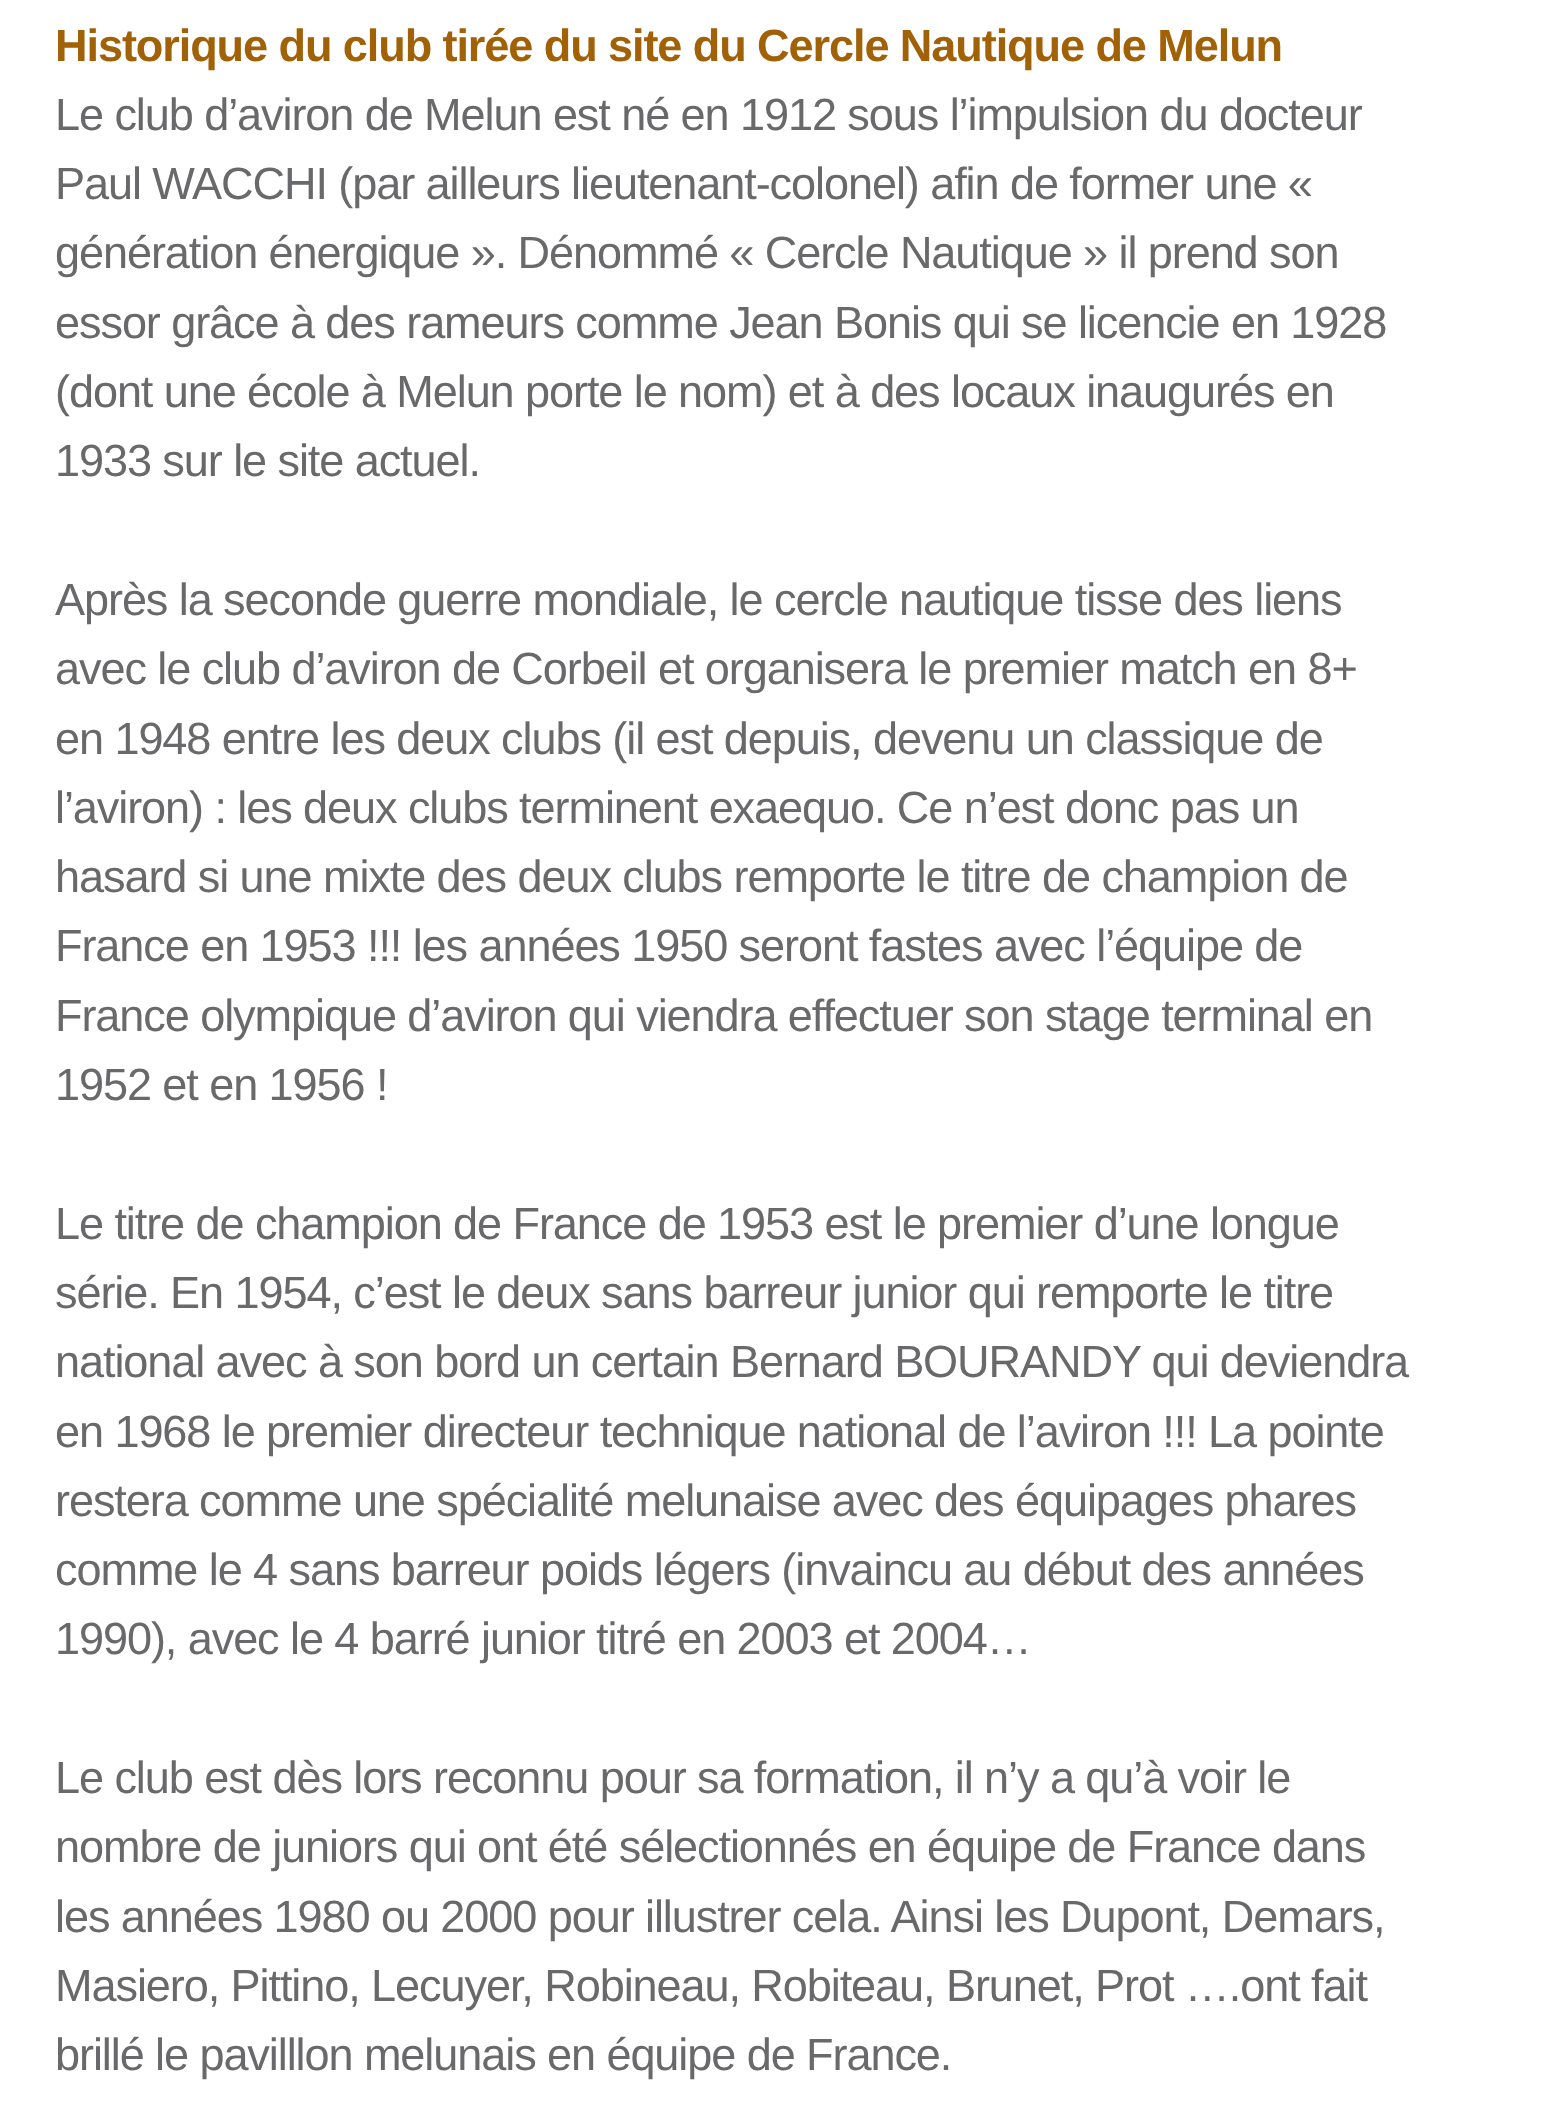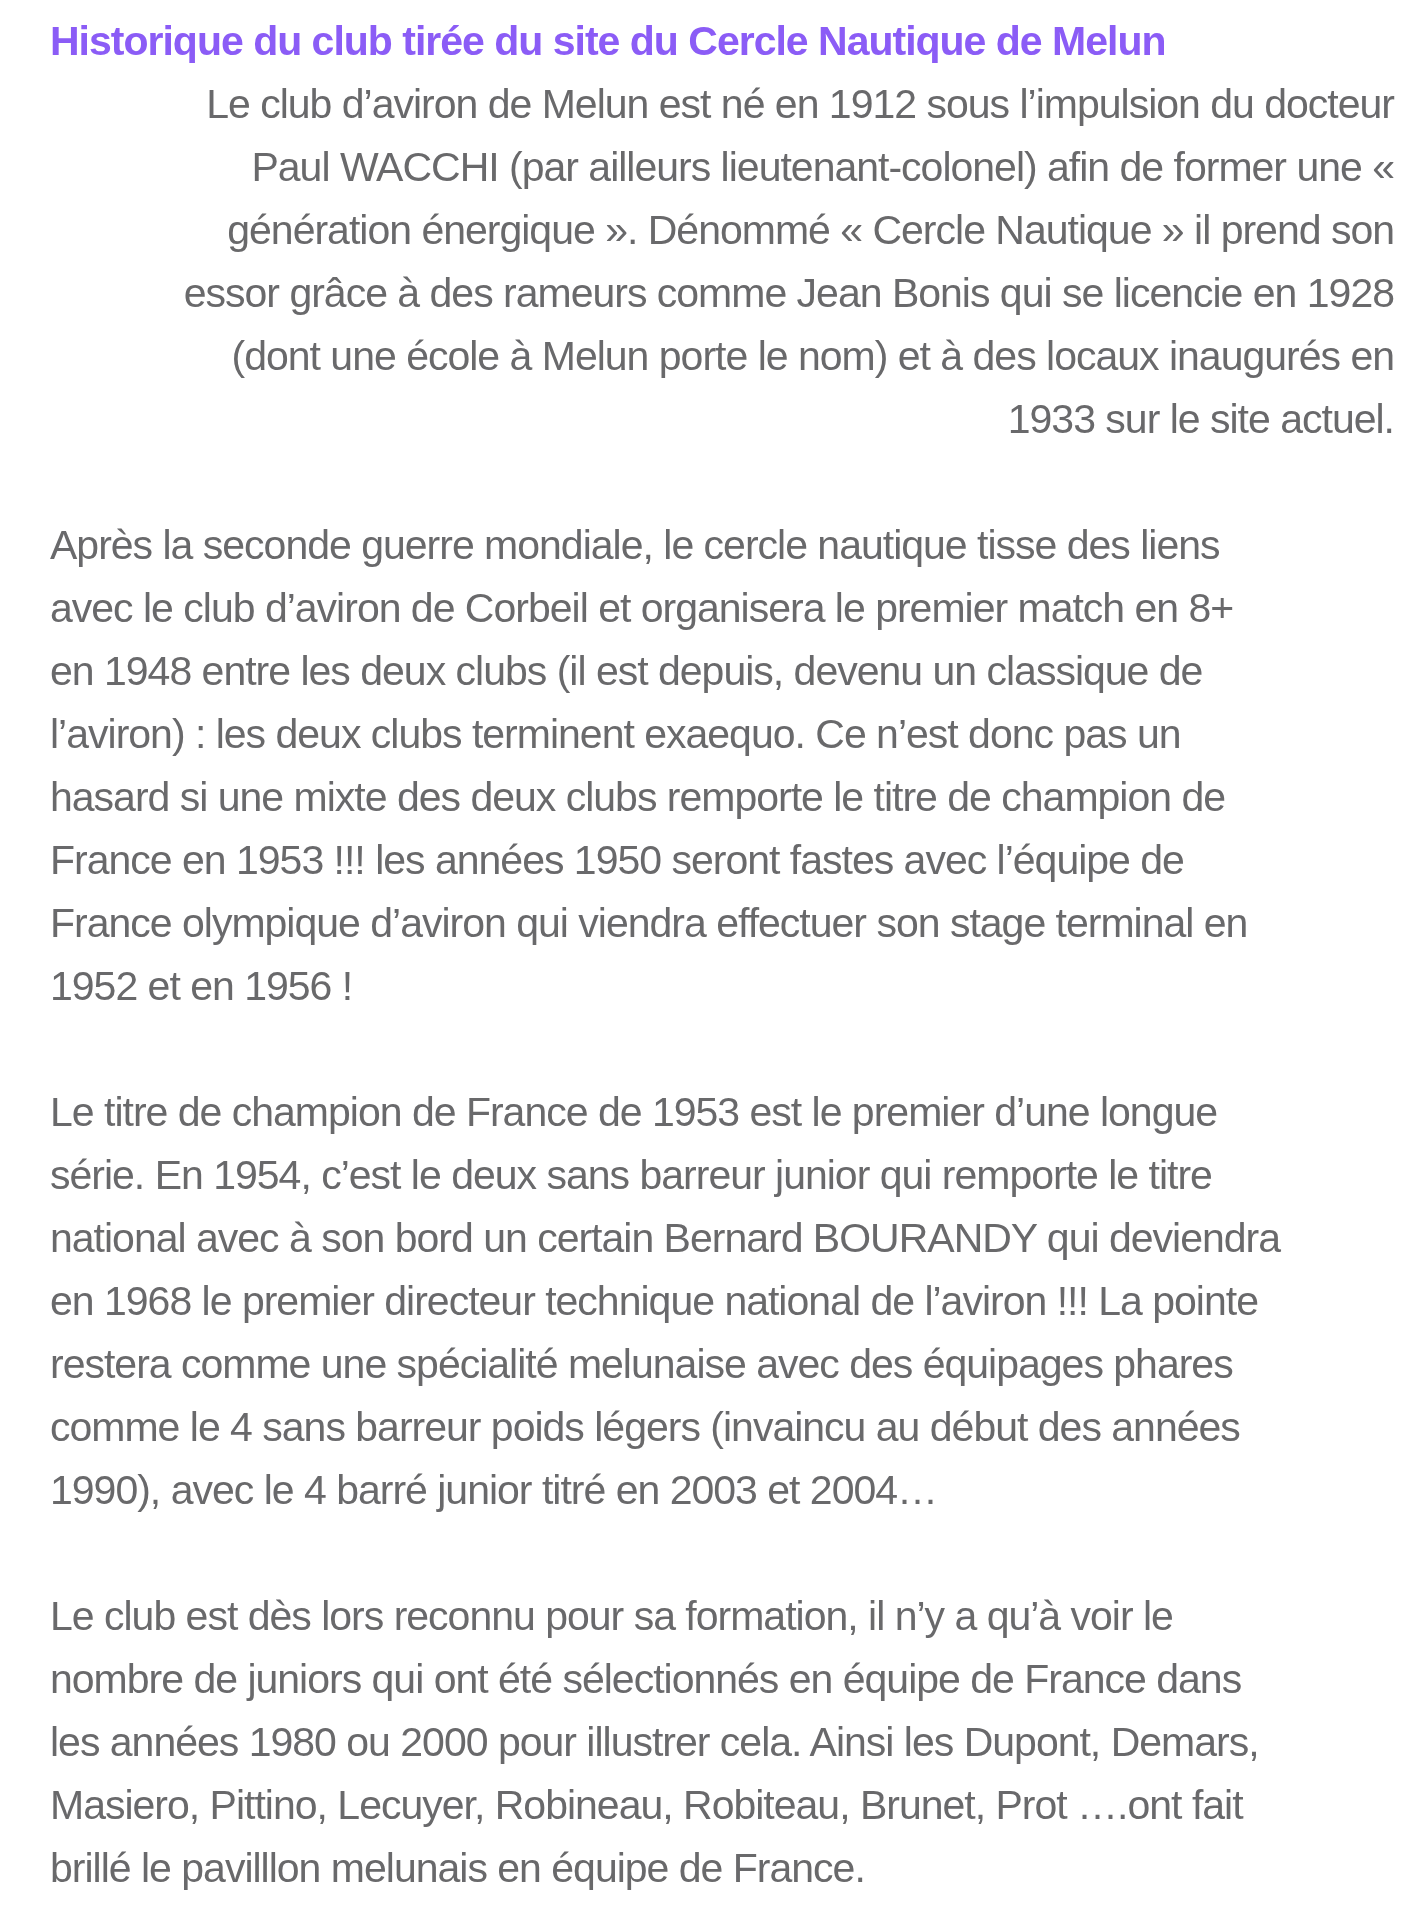--- a/index.html
+++ b/index.html
@@ -14,36 +14,35 @@
     font-family: "Liberation Sans", "DejaVu Sans", sans-serif;
   }
   .page {
     padding: 10px 28px 0 50px;
   }
   .doc-title {
     margin: 0;
     font-size: 41px;
     line-height: 63px;
     font-weight: bold;
-    color: #8b5cf6;
+    color: #a16207;
     letter-spacing: -1px;
     white-space: nowrap;
   }
   .para {
     margin: 63px 0 0 0;
     font-size: 41px;
     line-height: 63px;
     font-weight: normal;
     color: #69696b;
     letter-spacing: -1px;
     white-space: nowrap;
   }
   .para.first {
     margin-top: 0;
-    text-align: right;
   }
 </style>
 </head>
 <body>
 
 <main class="page">
   <h1 class="doc-title">Historique du club tirée du site du Cercle Nautique de Melun</h1>
 
   <p class="para first"><span>Le club d’aviron de Melun est né en 1912 sous l’impulsion du docteur</span><br><span>Paul WACCHI (par ailleurs lieutenant-colonel) afin de former une «</span><br><span>génération énergique ». Dénommé « Cercle Nautique » il prend son</span><br><span>essor grâce à des rameurs comme Jean Bonis qui se licencie en 1928</span><br><span>(dont une école à Melun porte le nom) et à des locaux inaugurés en</span><br><span>1933 sur le site actuel.</span></p>
 

